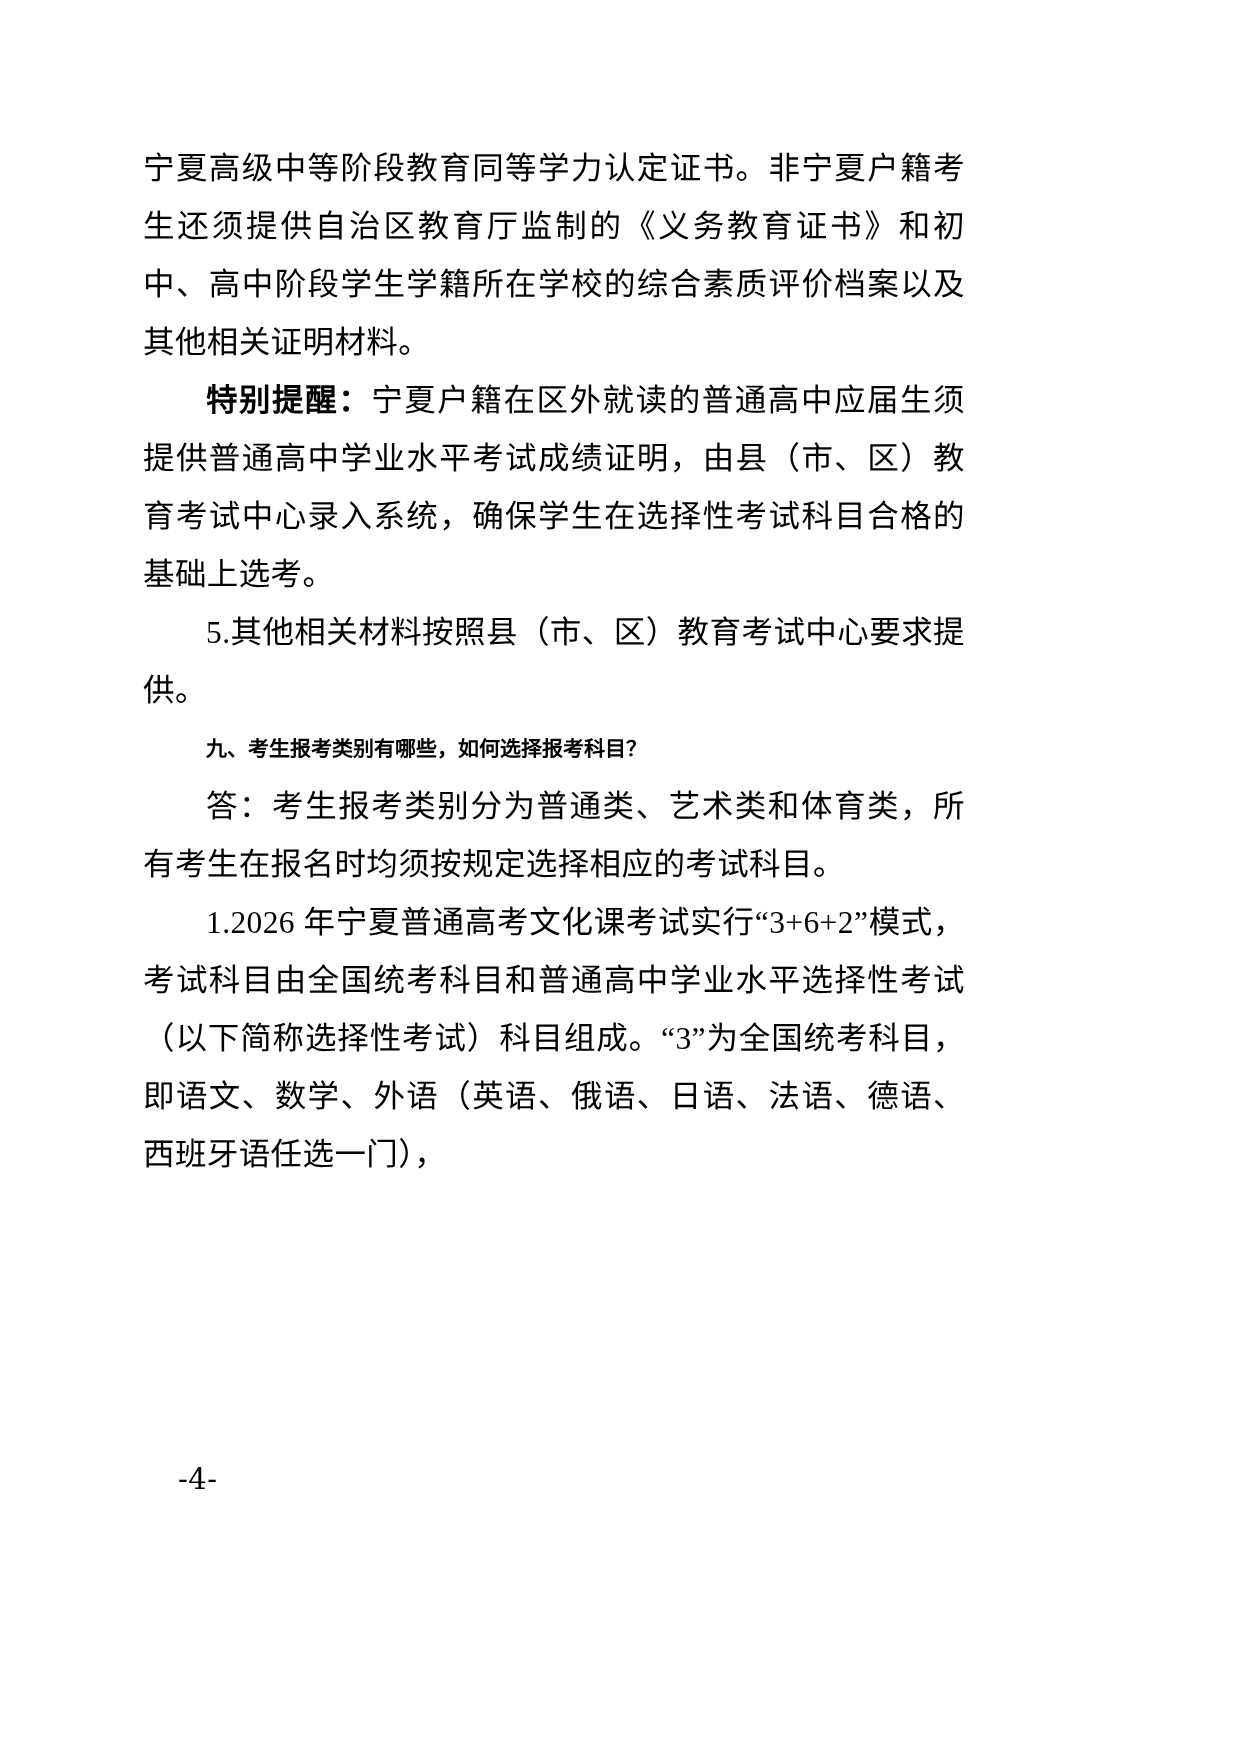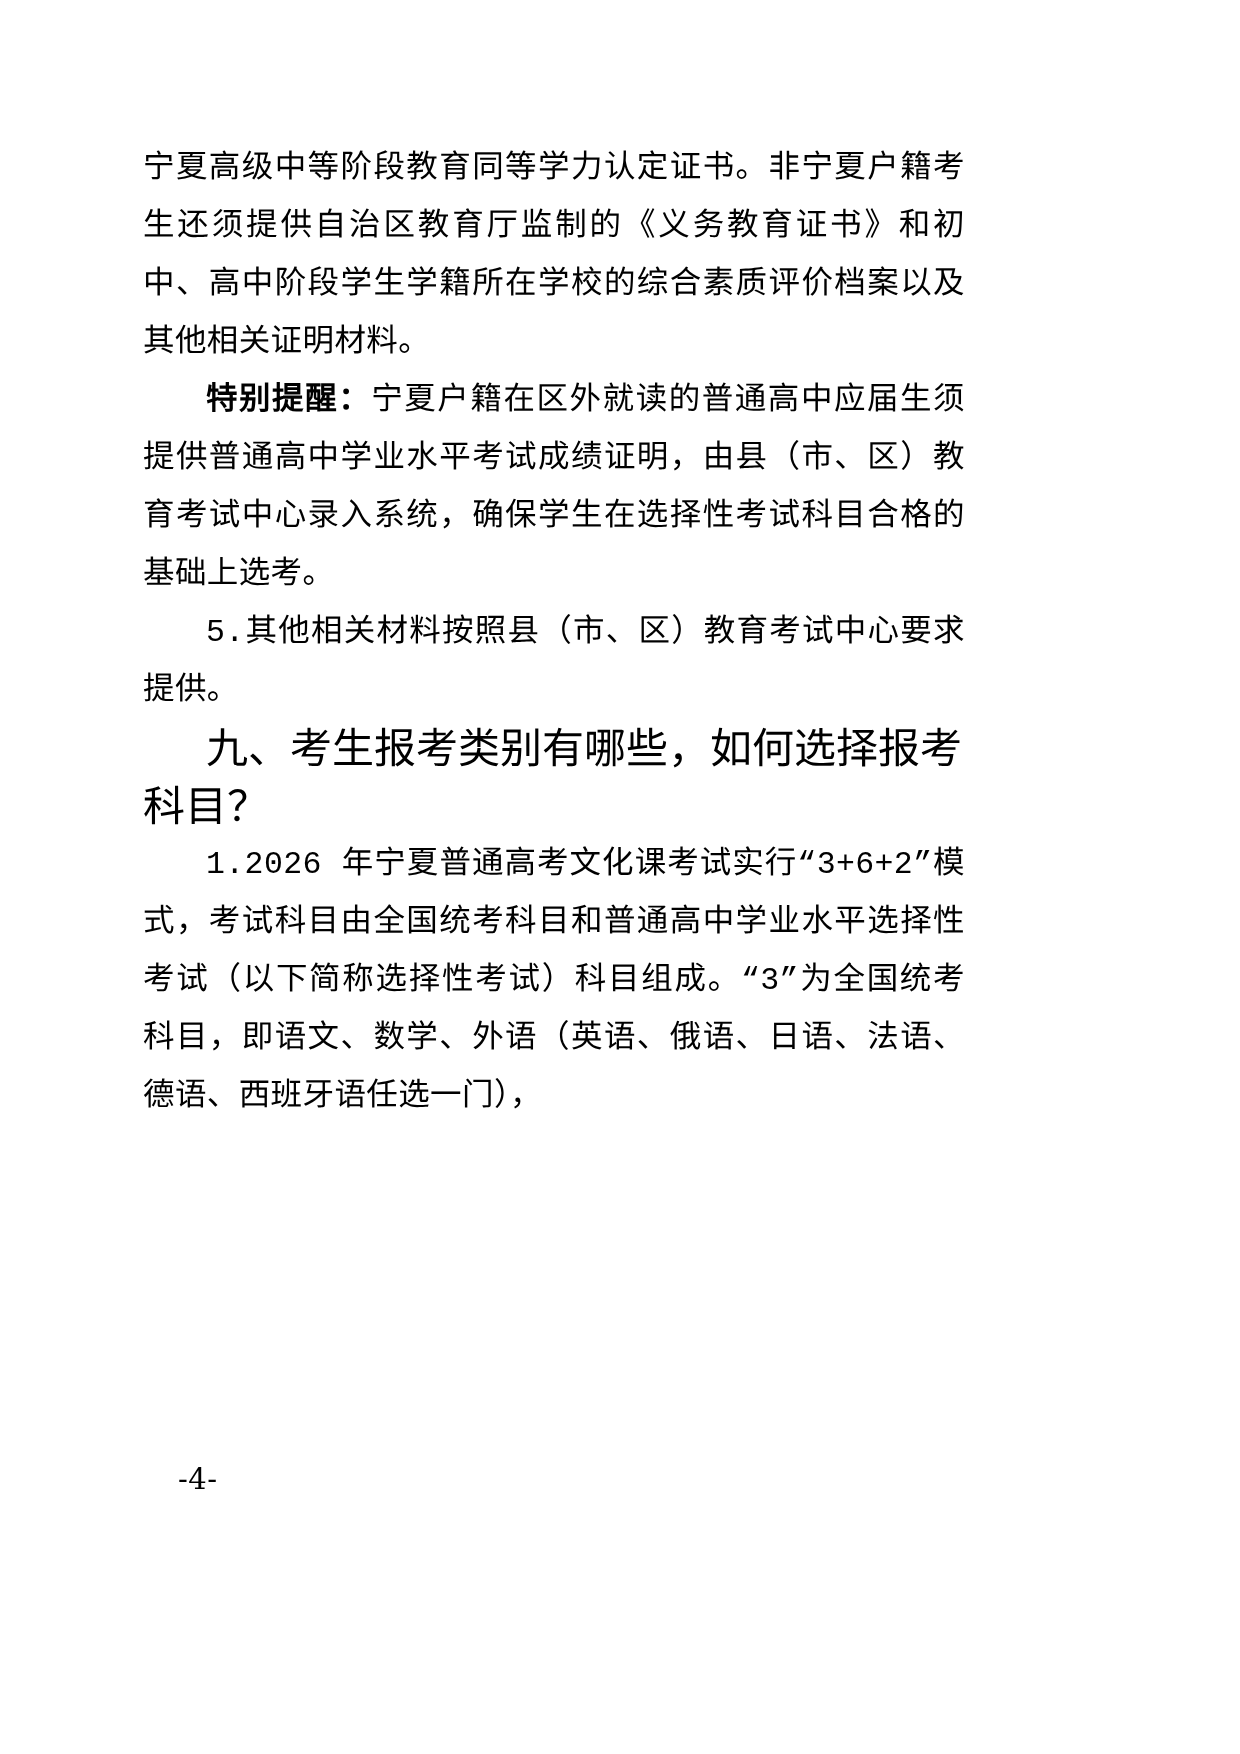--- a/index.html
+++ b/index.html
@@ -29,31 +29,31 @@
     top: 140px;
     width: 822px;
   }
   .para {
     font-size: 31.5px;
     line-height: 58px;
     letter-spacing: 0.4px;
     text-align: justify;
     text-justify: inter-ideograph;
     margin: 0;
-    font-family: Liberation Mono, monospace;
+    font-family: Liberation Serif, serif;
   }
   .indent {
     text-indent: 63px;
   }
   .b {
     font-weight: bold;
   }
   .heading {
-    font-weight: normal;
-    font-size: 42px;
+    font-weight: bold;
+    font-size: 21px;
     line-height: 58px;
     text-indent: 63px;
     margin: 0;
   }
   .pagenum {
     position: absolute;
     left: 178px;
     top: 1462px;
     font-size: 29px;
     font-family: "DejaVu Serif", "Liberation Serif", serif;
@@ -75,20 +75,23 @@
     </p>
 
 
 
     <p class="para indent">
       <span>5.其他相关材料按照县（市、区）教育考试中心要求提供。</span>
     </p>
 
     <p class="heading">九、考生报考类别有哪些，如何选择报考科目？</p>
 
+    <p class="para indent">
+      <span>答：考生报考类别分为普通类、艺术类和体育类，所有考生在报名时均须按规定选择相应的考试科目。</span>
+    </p>
 
     <p class="para indent">
       <span>1.2026 年宁夏普通高考文化课考试实行“3+6+2”模式，考试科目由全国统考科目和普通高中学业水平选择性考试（以下简称选择性考试）科目组成。“3”为全国统考科目，即语文、数学、外语（英语、俄语、日语、法语、德语、西班牙语任选一门），</span>
     </p>
 
   </div>
 
   <div class="pagenum">-4-</div>
 </div>
 

